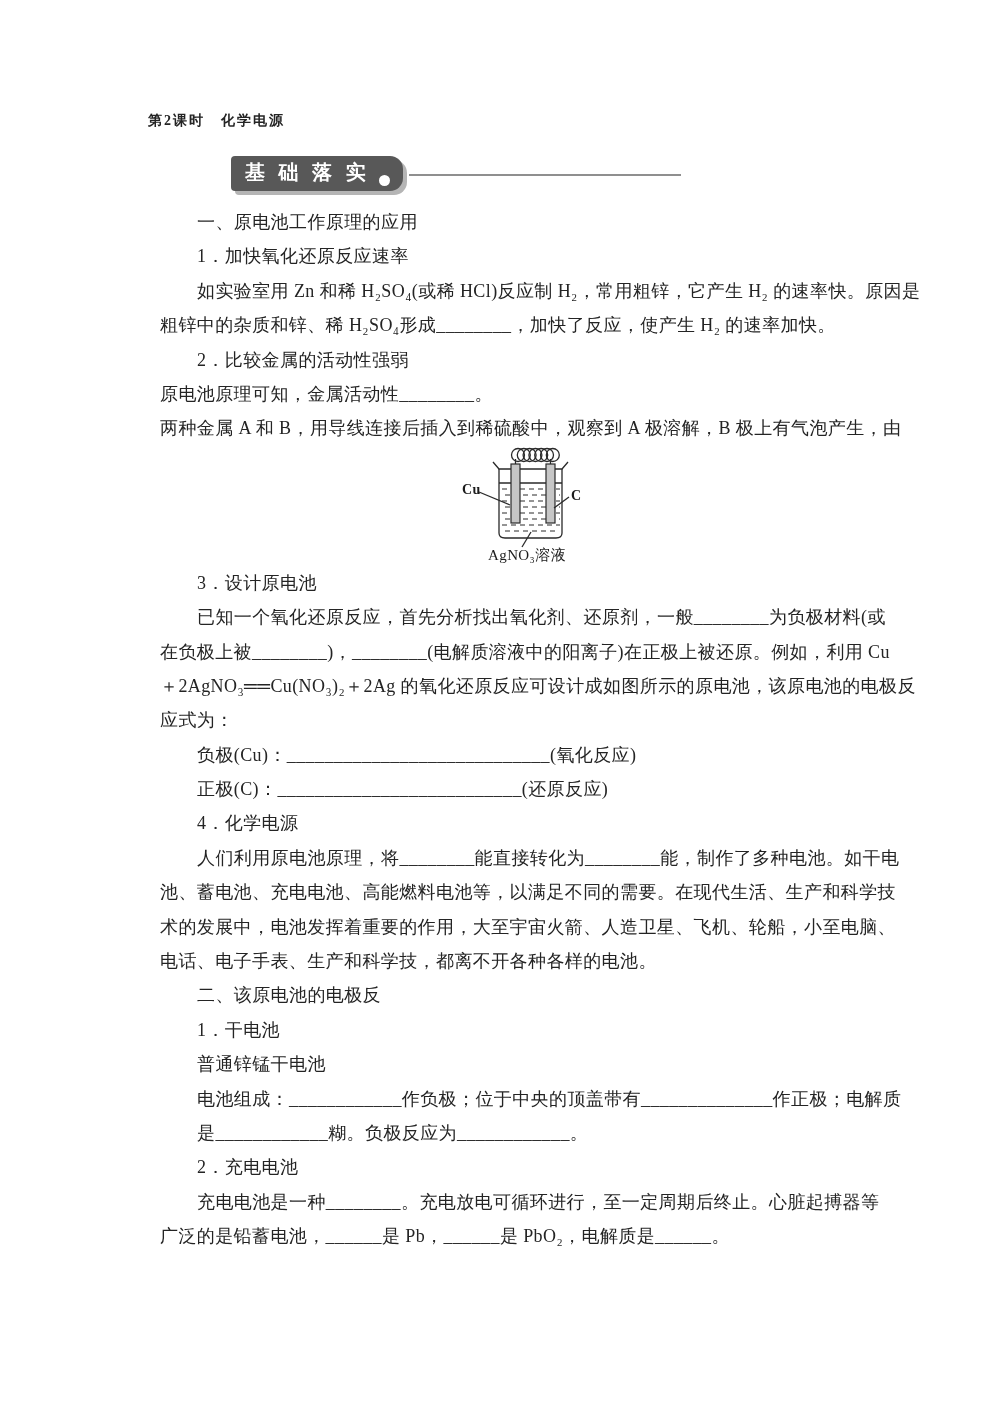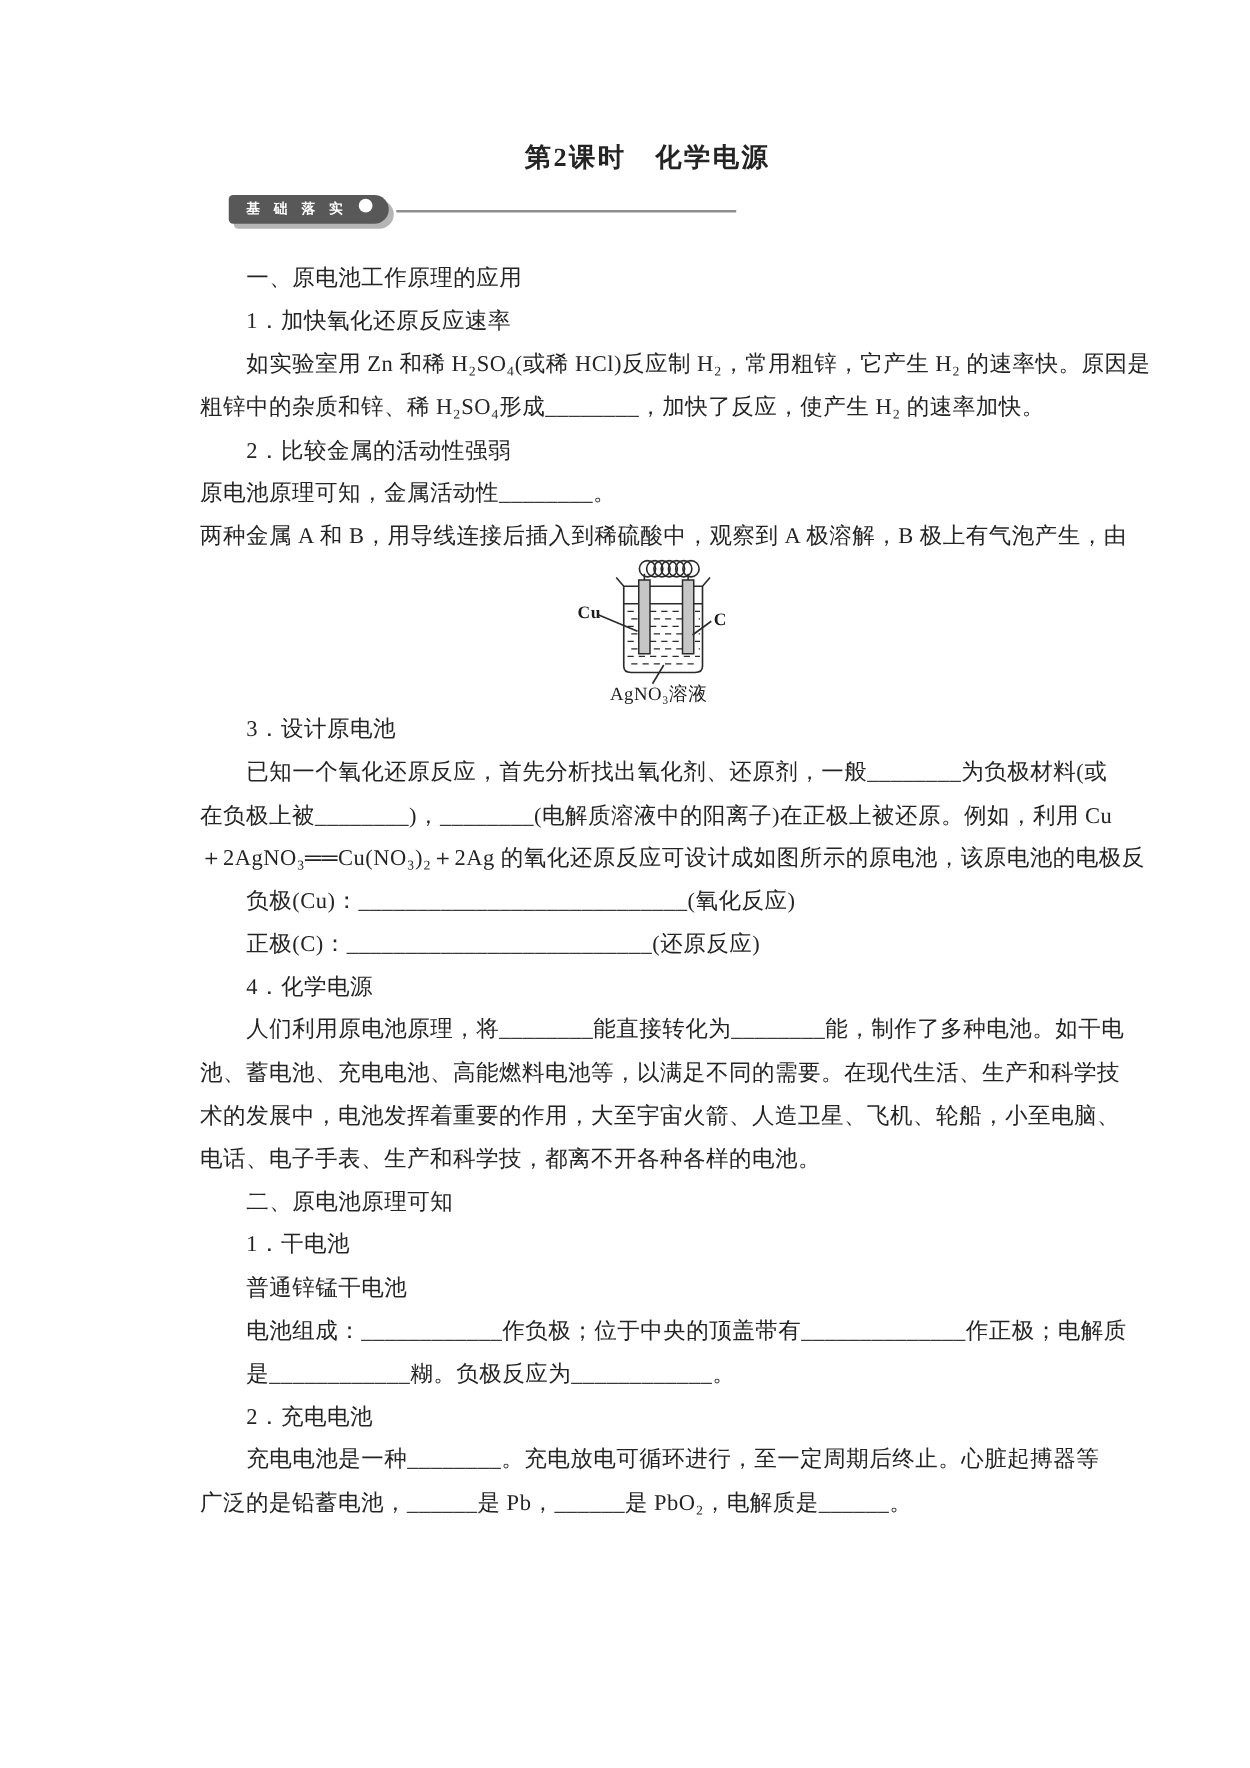--- a/index.html
+++ b/index.html
@@ -4,32 +4,33 @@
 <style>
   html,body{margin:0;padding:0;background:#e8e8e8}
   .page{
     position:relative;width:1000px;height:1414px;margin:0 auto;
     background:#ffffff;color:#242424;
     font-family:"Liberation Serif","DejaVu Serif",serif;
     overflow:hidden;
   }
   .title{
     position:absolute;top:112px;left:148px;width:740px;
-    text-align:center;font-size:21px;font-weight:bold;letter-spacing:2px;
+    font-size:14px;font-weight:bold;letter-spacing:2px;
   }
   .badge-row{
     position:absolute;top:156px;left:183px;
     display:flex;align-items:center;
   }
   .badge{
-    background:#585858;color:#ffffff;font-weight:bold;font-size:11px;
+    background:#585858;color:#ffffff;font-weight:bold;font-size:20px;
     padding:3px 13px 5px 14px;border-radius:4px 13px 13px 4px;
     box-shadow:4px 4px 0 #b5b5b5;
-    display:flex;align-items:flex-start;gap:9px;letter-spacing:4px;
+    display:flex;align-items:flex-end;gap:9px;letter-spacing:4px;
     font-family:"Liberation Sans","DejaVu Sans",sans-serif;
+    margin-left:48px;
   }
   .badge-dot{width:11px;height:11px;background:#ffffff;border-radius:50%;display:inline-block;flex:none}
   .rule{width:272px;height:2px;background:#8f8f8f;margin-left:6px;margin-top:2px}
   .content{
     position:absolute;top:205px;left:160px;width:716px;
     font-size:18px;letter-spacing:0.4px;
   }
   .line{height:34.4px;line-height:34.4px;white-space:nowrap}
   .ind{padding-left:37px}
   .figure{height:120px;position:relative}
@@ -122,36 +123,37 @@
     <div>
 
         <div class="line ind">3．设计原电池</div>
 
         <div class="line ind">已知一个氧化还原反应，首先分析找出氧化剂、还原剂，一般________为负极材料(或</div>
 
         <div class="line">在负极上被________)，________(电解质溶液中的阳离子)在正极上被还原。例如，利用 Cu</div>
 
         <div class="line">＋2AgNO₃══Cu(NO₃)₂＋2Ag 的氧化还原反应可设计成如图所示的原电池，该原电池的电极反</div>
 
+        <div class="line">应式为：</div>
 
         <div class="line ind">负极(Cu)：____________________________(氧化反应)</div>
 
         <div class="line ind">正极(C)：__________________________(还原反应)</div>
 
         <div class="line ind">4．化学电源</div>
 
         <div class="line ind">人们利用原电池原理，将________能直接转化为________能，制作了多种电池。如干电</div>
 
         <div class="line">池、蓄电池、充电电池、高能燃料电池等，以满足不同的需要。在现代生活、生产和科学技</div>
 
         <div class="line">术的发展中，电池发挥着重要的作用，大至宇宙火箭、人造卫星、飞机、轮船，小至电脑、</div>
 
         <div class="line">电话、电子手表、生产和科学技，都离不开各种各样的电池。</div>
 
-        <div class="line ind">二、原电池原理可知</div>
+        <div class="line ind">二、该原电池的电极反</div>
 
         <div class="line ind">1．干电池</div>
 
         <div class="line ind">普通锌锰干电池</div>
 
         <div class="line ind">电池组成：____________作负极；位于中央的顶盖带有______________作正极；电解质</div>
 
         <div class="line ind">是____________糊。负极反应为____________。</div>
 
         <div class="line ind">2．充电电池</div>

